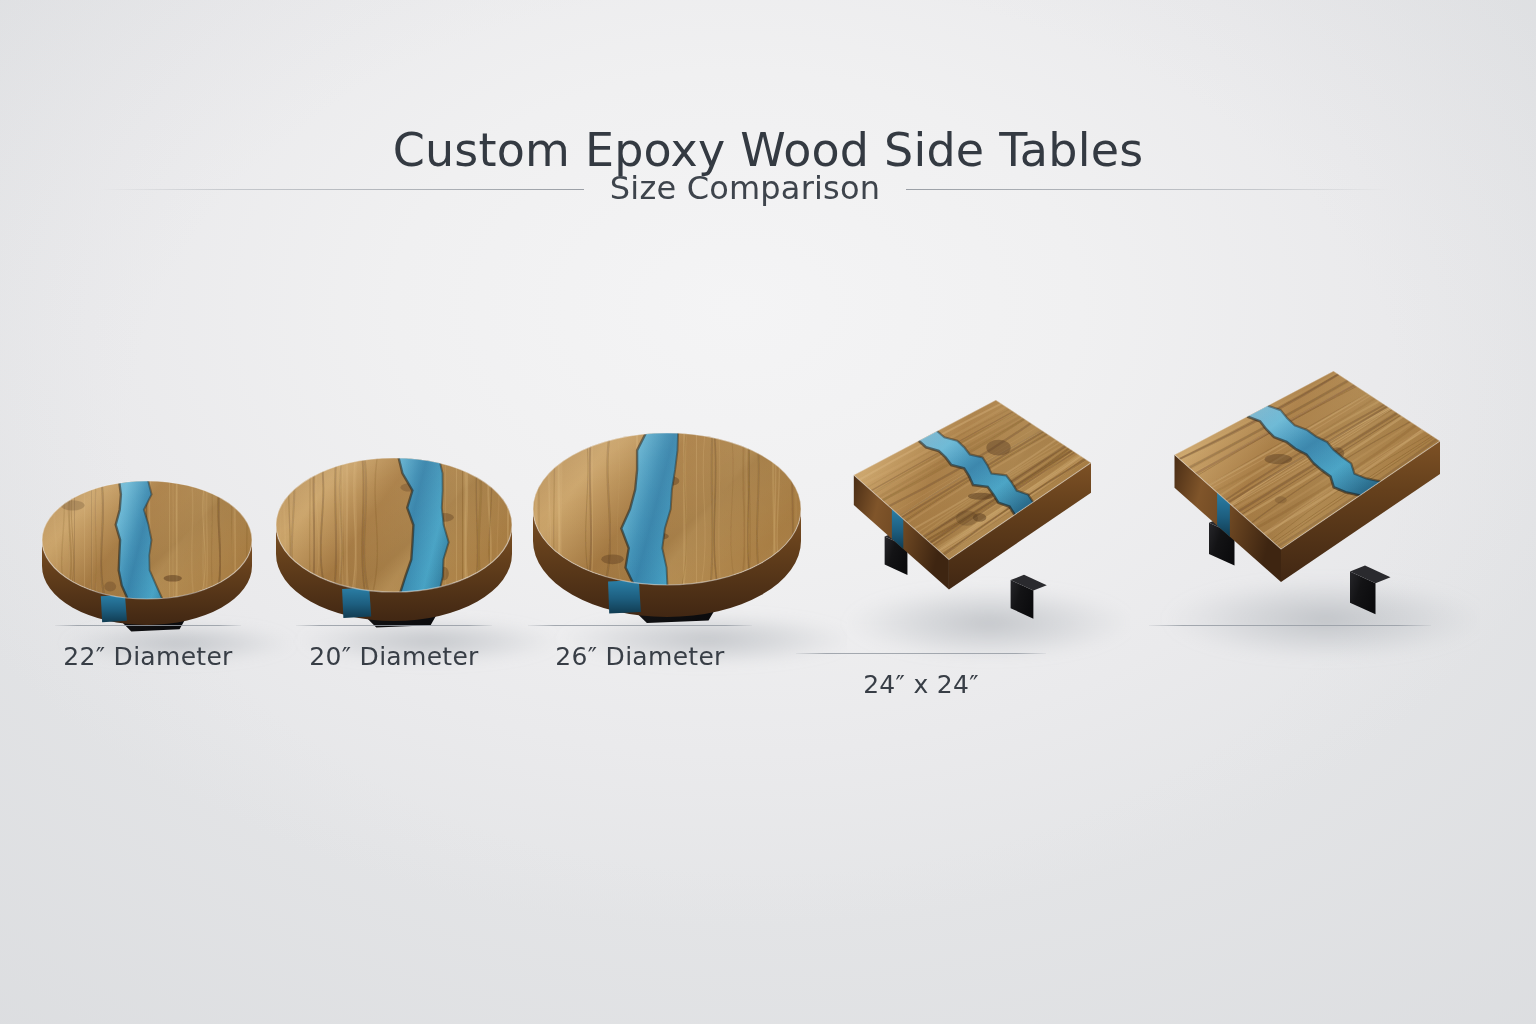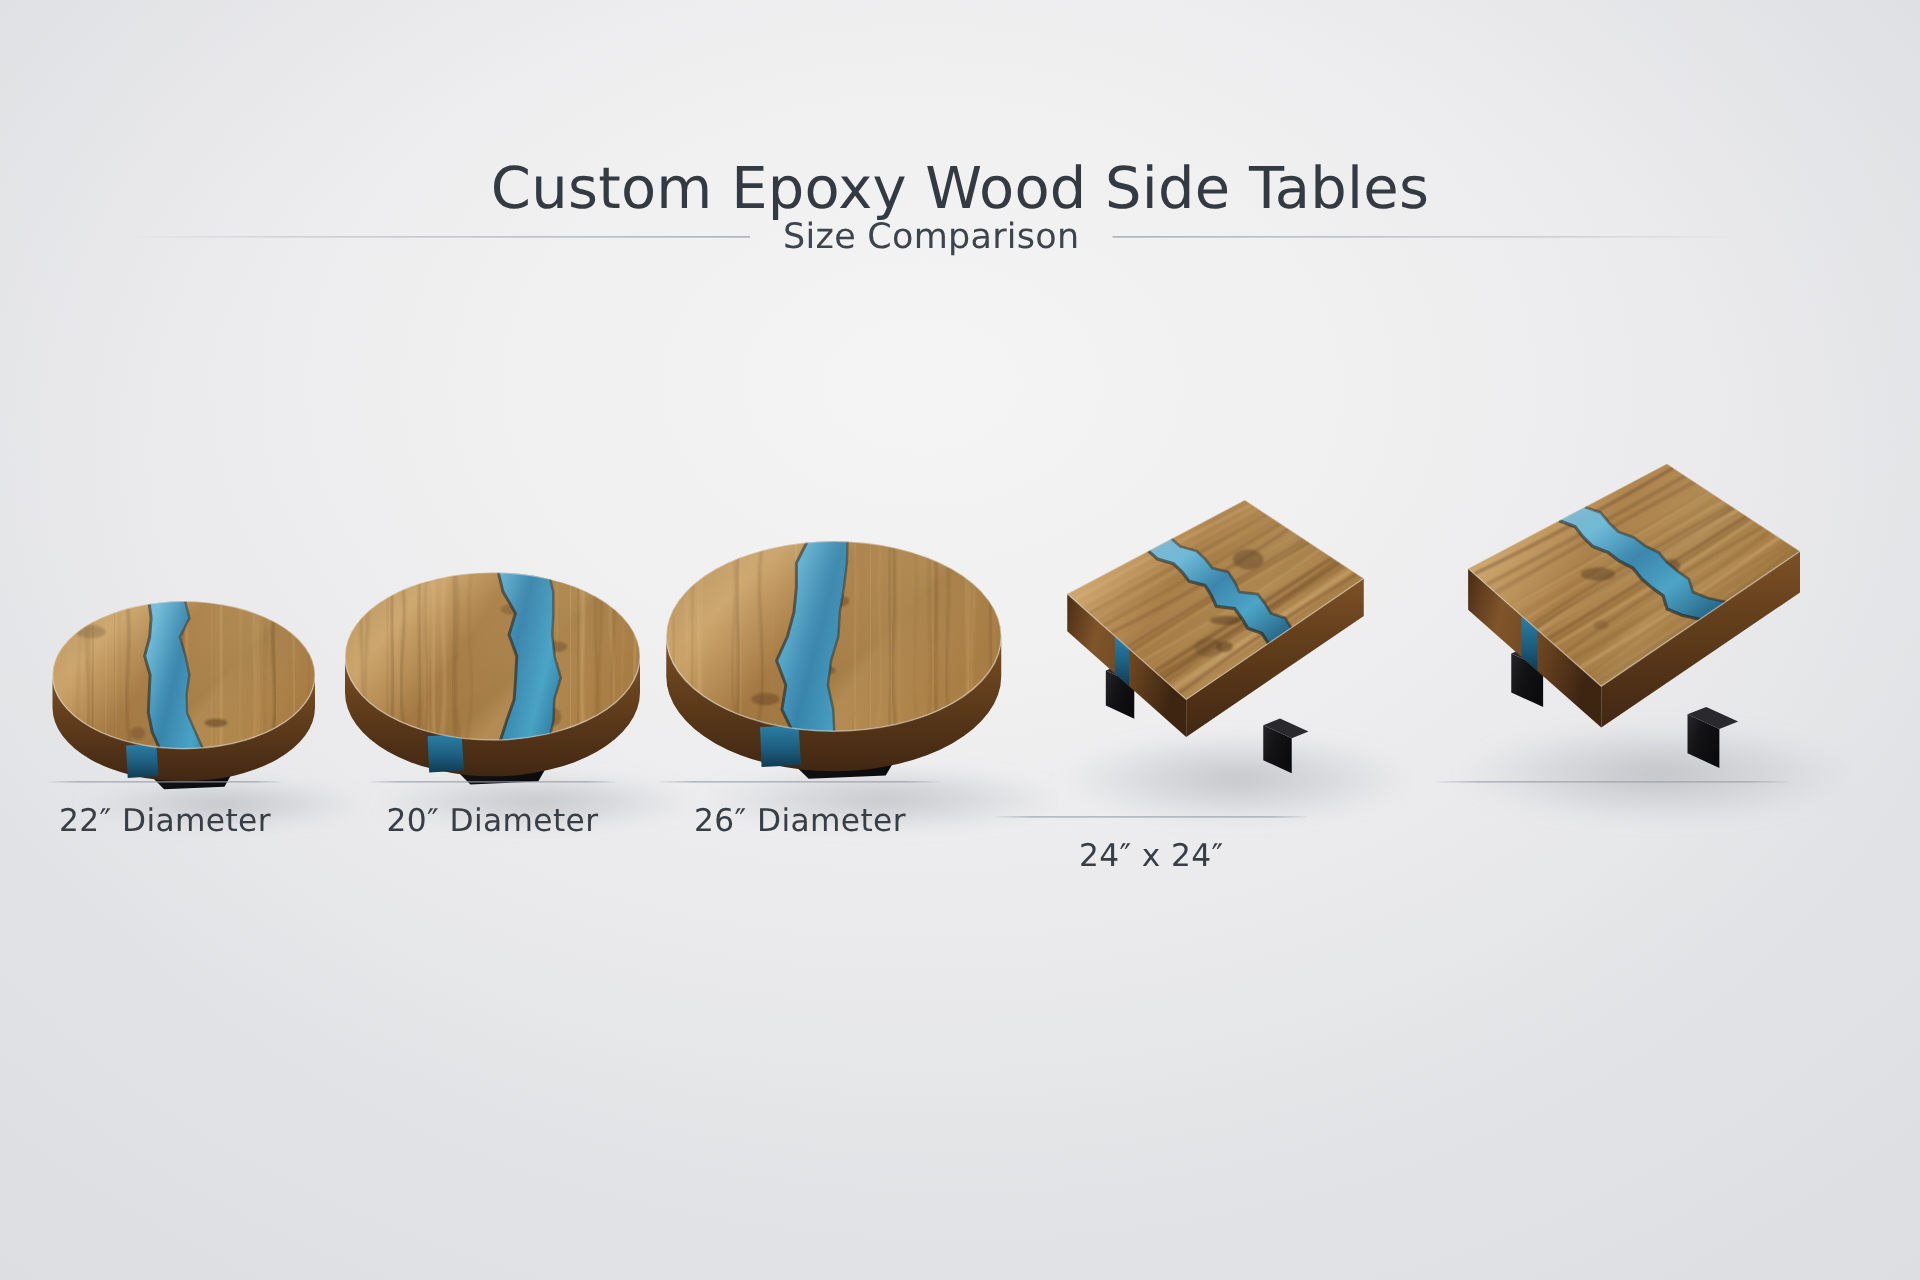--- a/index.html
+++ b/index.html
@@ -67,21 +67,21 @@
   }
   #rule-left {
     background: linear-gradient(90deg, rgba(164,169,176,0) 0%, rgba(164,169,176,0.55) 28%, rgba(150,155,162,0.95) 100%);
   }
   #rule-right {
     background: linear-gradient(270deg, rgba(164,169,176,0) 0%, rgba(164,169,176,0.55) 28%, rgba(150,155,162,0.95) 100%);
   }
   #page-subtitle {
     flex: 0 0 auto;
     padding: 0 26px;
-    font-size: 28px;
+    font-size: 32px;
     font-weight: 400;
     color: #3e444c;
     white-space: nowrap;
     letter-spacing: 0.2px;
   }
 
   
   #product-row {
     position: absolute;
     left: 0;
@@ -701,21 +701,21 @@
             </g>
             <rect x="0" y="0" width="380" height="335" fill="url(#glossG)"></rect>
           </g>
           <path d="M 74.5 99.74000000000001 L 233.5 16 L 340 85.96000000000001 L 181 194.07999999999998 Z" fill="none" stroke="#f3f3f4" stroke-opacity="0.4" stroke-width="1.1"></path>
         </svg>
       </div>
     </div>
   </div>
 
 <div id="caption-row">
-    <div class="caption-item" style="width: 186px; left: 39px;">
+    <div class="caption-item" style="width: 186px; left: 55px;">
       <div class="caption-rule"></div>
       <div class="caption-label">22″ Diameter</div>
     </div>
     <div class="caption-item" style="width: 196px; left: 296px;">
       <div class="caption-rule"></div>
       <div class="caption-label">20″ Diameter</div>
     </div>
     <div class="caption-item" style="width: 224px; left: 528px;">
       <div class="caption-rule"></div>
       <div class="caption-label">26″ Diameter</div>

